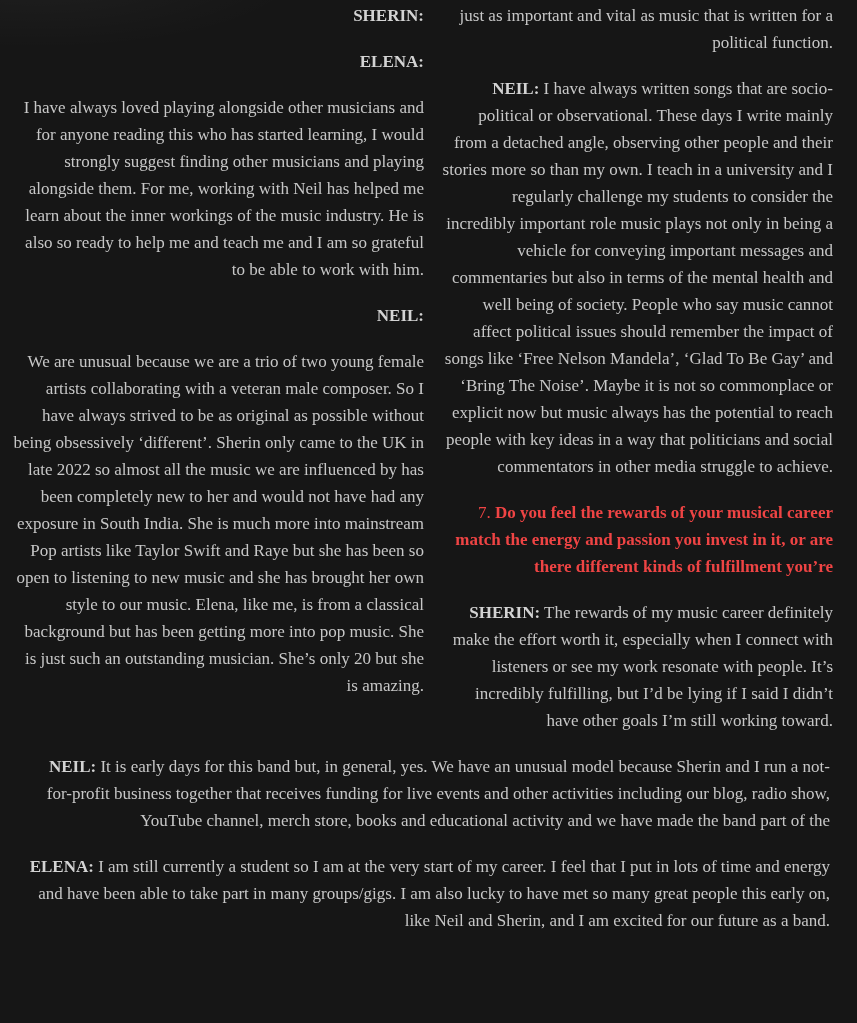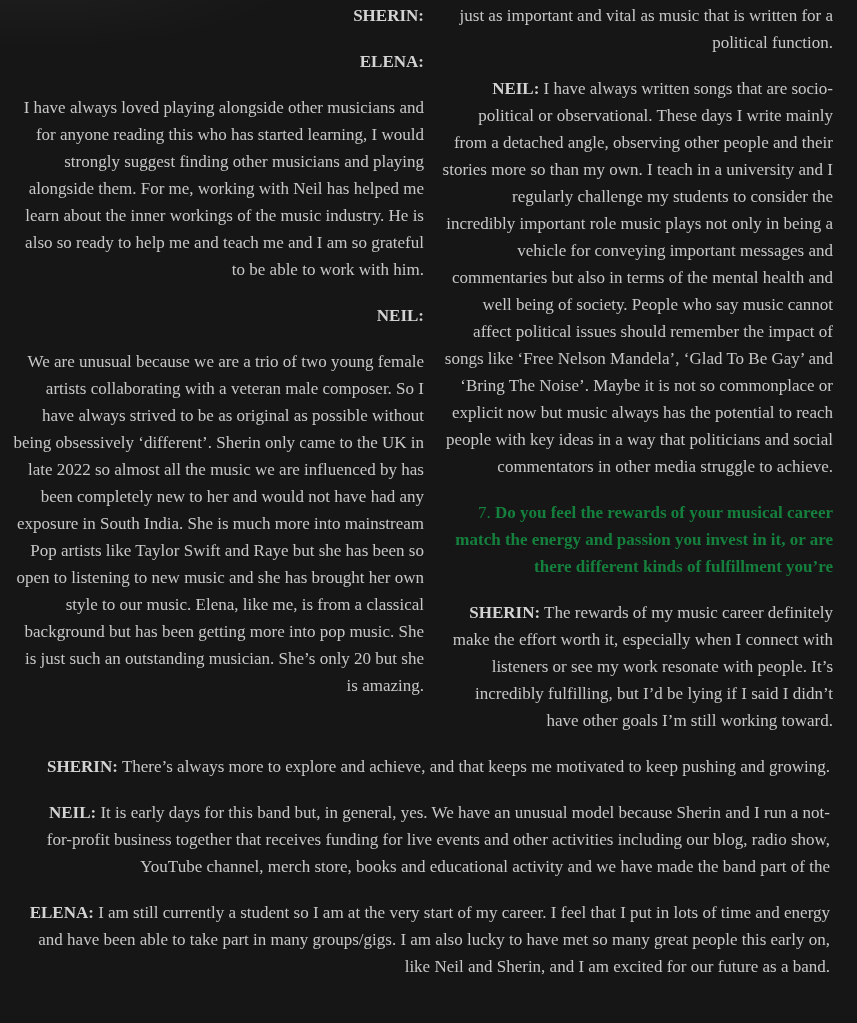--- a/index.html
+++ b/index.html
@@ -42,21 +42,21 @@
   .speaker-heading {
     font-weight: bold;
     color: #d3d3d3;
   }
   strong.speaker {
     font-weight: bold;
     color: #d3d3d3;
   }
   .question {
     font-weight: bold;
-    color: #15803d;
+    color: #ef4444;
   }
   .question .qnum {
     font-weight: normal;
   }
   .full-width {
     padding: 0 27px;
   }
 </style>
 </head>
 <body>
@@ -81,20 +81,19 @@
       <p><strong class="speaker">NEIL:</strong> <span>I have always written songs that are socio-political or observational. These days I write mainly from a detached angle, observing other people and their stories more so than my own. I teach in a university and I regularly challenge my students to consider the incredibly important role music plays not only in being a vehicle for conveying important messages and commentaries but also in terms of the mental health and well being of society. People who say music cannot affect political issues should remember the impact of songs like ‘Free Nelson Mandela’, ‘Glad To Be Gay’ and ‘Bring The Noise’. Maybe it is not so commonplace or explicit now but music always has the potential to reach people with key ideas in a way that politicians and social commentators in other media struggle to achieve.</span></p>
 
       <p class="question"><span class="qnum">7.</span> <strong>Do you feel the rewards of your musical career match the energy and passion you invest in it, or are there different kinds of fulfillment you’re</strong></p>
 
       <p><strong class="speaker">SHERIN:</strong> <span>The rewards of my music career definitely make the effort worth it, especially when I connect with listeners or see my work resonate with people. It’s incredibly fulfilling, but I’d be lying if I said I didn’t have other goals I’m still working toward.</span></p>
     </div>
 
   </section>
 
   <section class="full-width">
-    <p><strong class="speaker">SHERIN:</strong> <span>There’s always more to explore and achieve, and that keeps me motivated to keep pushing and growing.</span></p>
 
     <p><strong class="speaker">NEIL:</strong> <span>It is early days for this band but, in general, yes. We have an unusual model because Sherin and I run a not-for-profit business together that receives funding for live events and other activities including our blog, radio show, YouTube channel, merch store, books and educational activity and we have made the band part of the</span></p>
 
     <p><strong class="speaker">ELENA:</strong> <span>I am still currently a student so I am at the very start of my career. I feel that I put in lots of time and energy and have been able to take part in many groups/gigs. I am also lucky to have met so many great people this early on, like Neil and Sherin, and I am excited for our future as a band.</span></p>
   </section>
 
 </main>
 
 </body></html>

